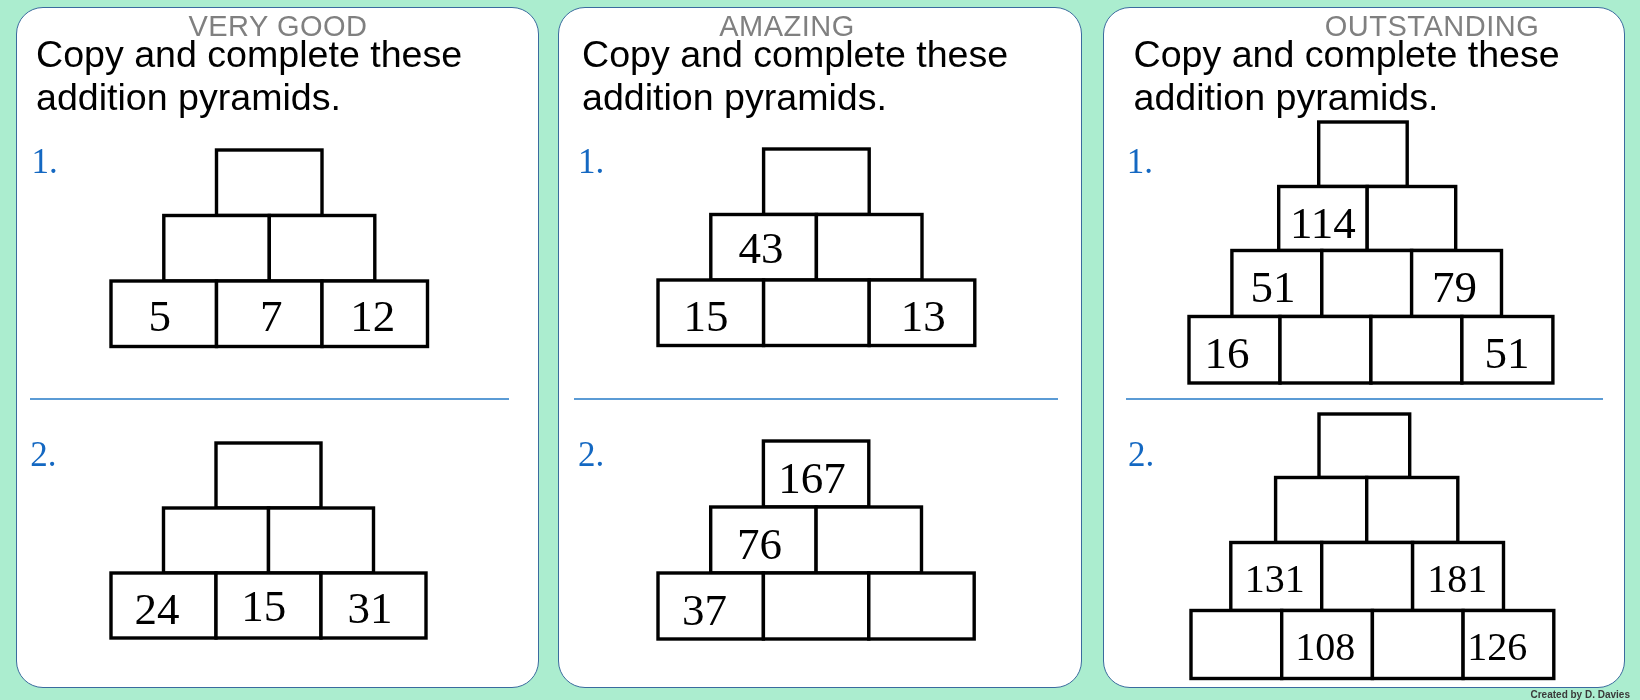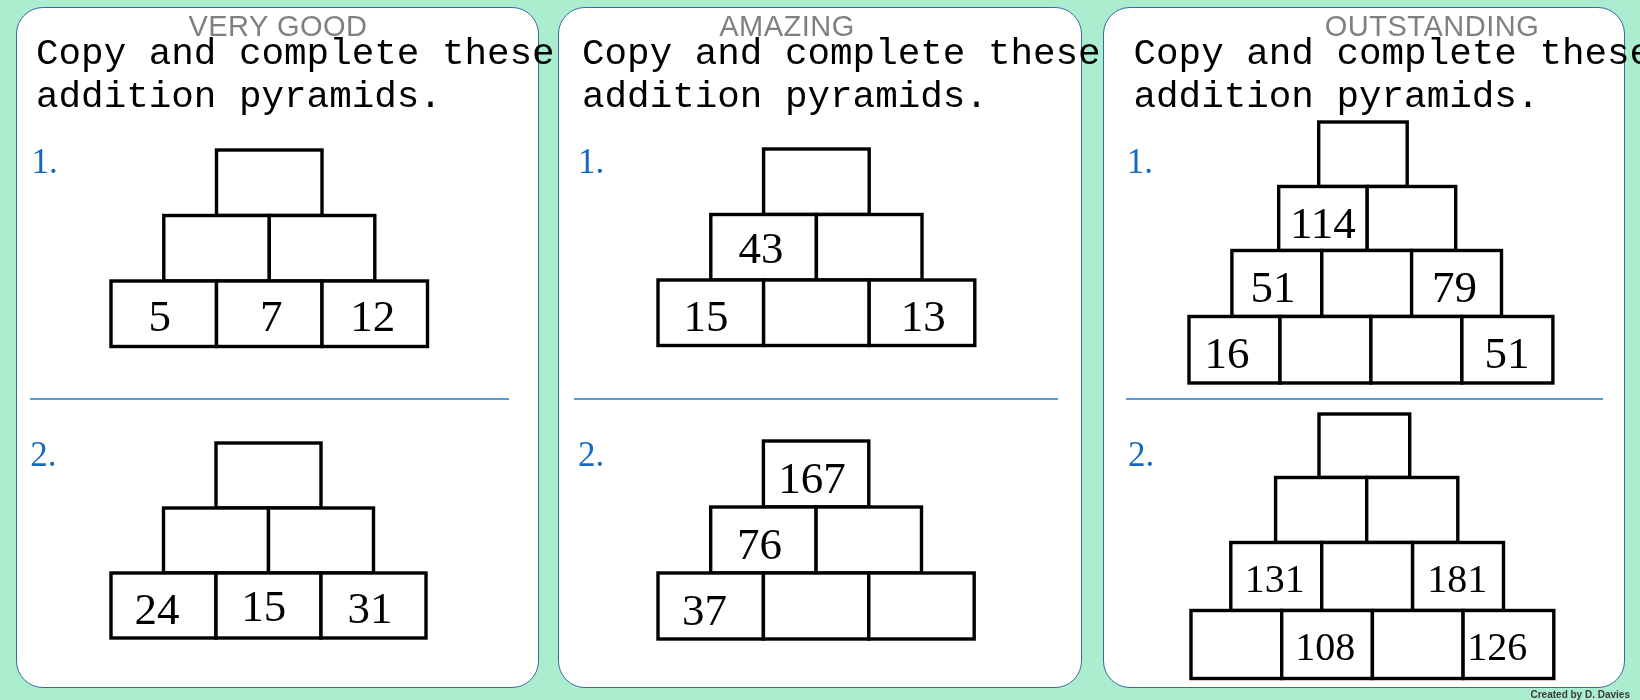--- a/index.html
+++ b/index.html
@@ -1,18 +1,18 @@
 <!DOCTYPE html>
 <html><head><meta charset="utf-8">
 <style>
 html,body{margin:0;padding:0;}
 body{width:1640px;height:700px;background:#abedcf;position:relative;overflow:hidden;font-family:"Liberation Sans",sans-serif;}
 .card{position:absolute;top:7px;height:681px;background:#fff;border:1.4px solid #3a6b9e;border-radius:27px;box-sizing:border-box;}
 .lbl{position:absolute;top:10.2px;font-size:29px;letter-spacing:0.5px;color:#808080;text-align:center;width:300px;}
-.head{position:absolute;top:33px;font-family:Liberation Mono, monospace;font-size:37.6px;line-height:43px;color:#000;white-space:pre;}
+.head{position:absolute;top:33px;font-family:Liberation Sans, sans-serif;font-size:37.6px;line-height:43px;color:#000;white-space:pre;}
 .bluenum{position:absolute;font-family:"Liberation Serif",serif;font-size:35px;color:#1468c2;}
 .sep{position:absolute;height:2px;background:#5b9bd5;top:398px;}
 .footer{position:absolute;left:0;top:688.5px;width:1630px;text-align:right;font-size:10px;font-weight:bold;color:#3a3a3a;}
 </style></head><body>
 <div class="card" style="left:16px;width:523px"></div>
 <div class="card" style="left:558px;width:524px"></div>
 <div class="card" style="left:1103px;width:522px"></div>
 <div class="lbl" style="left:128px">VERY GOOD</div>
 <div class="head" style="left:36px">Copy and complete these
 addition pyramids.</div>

